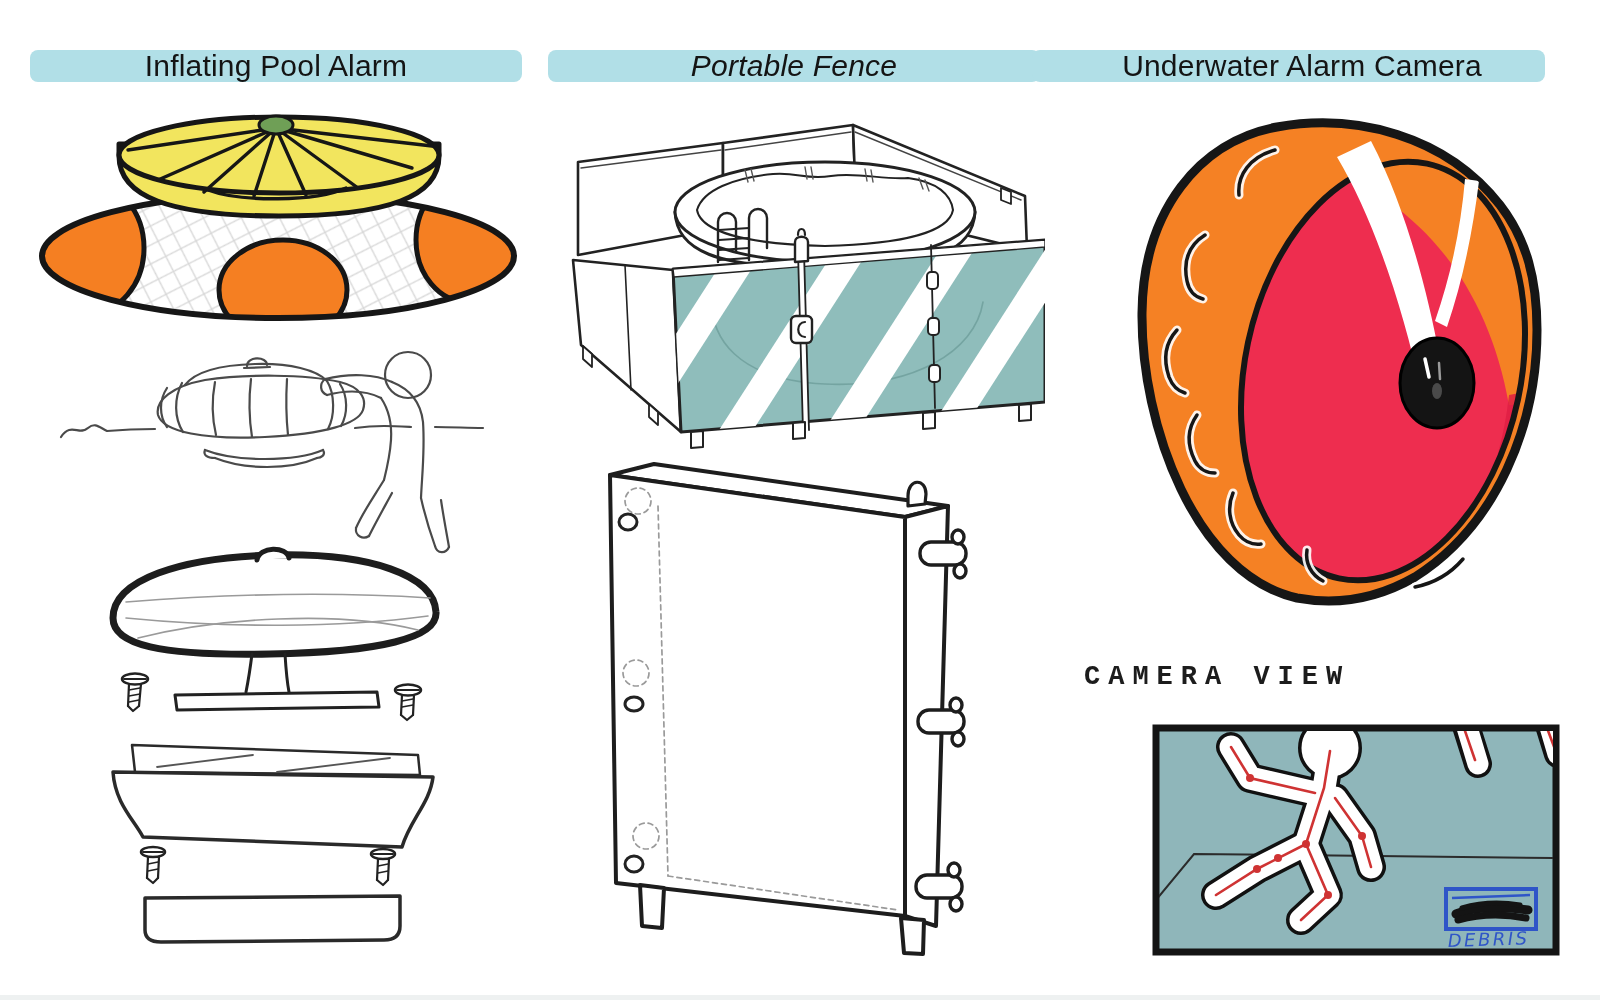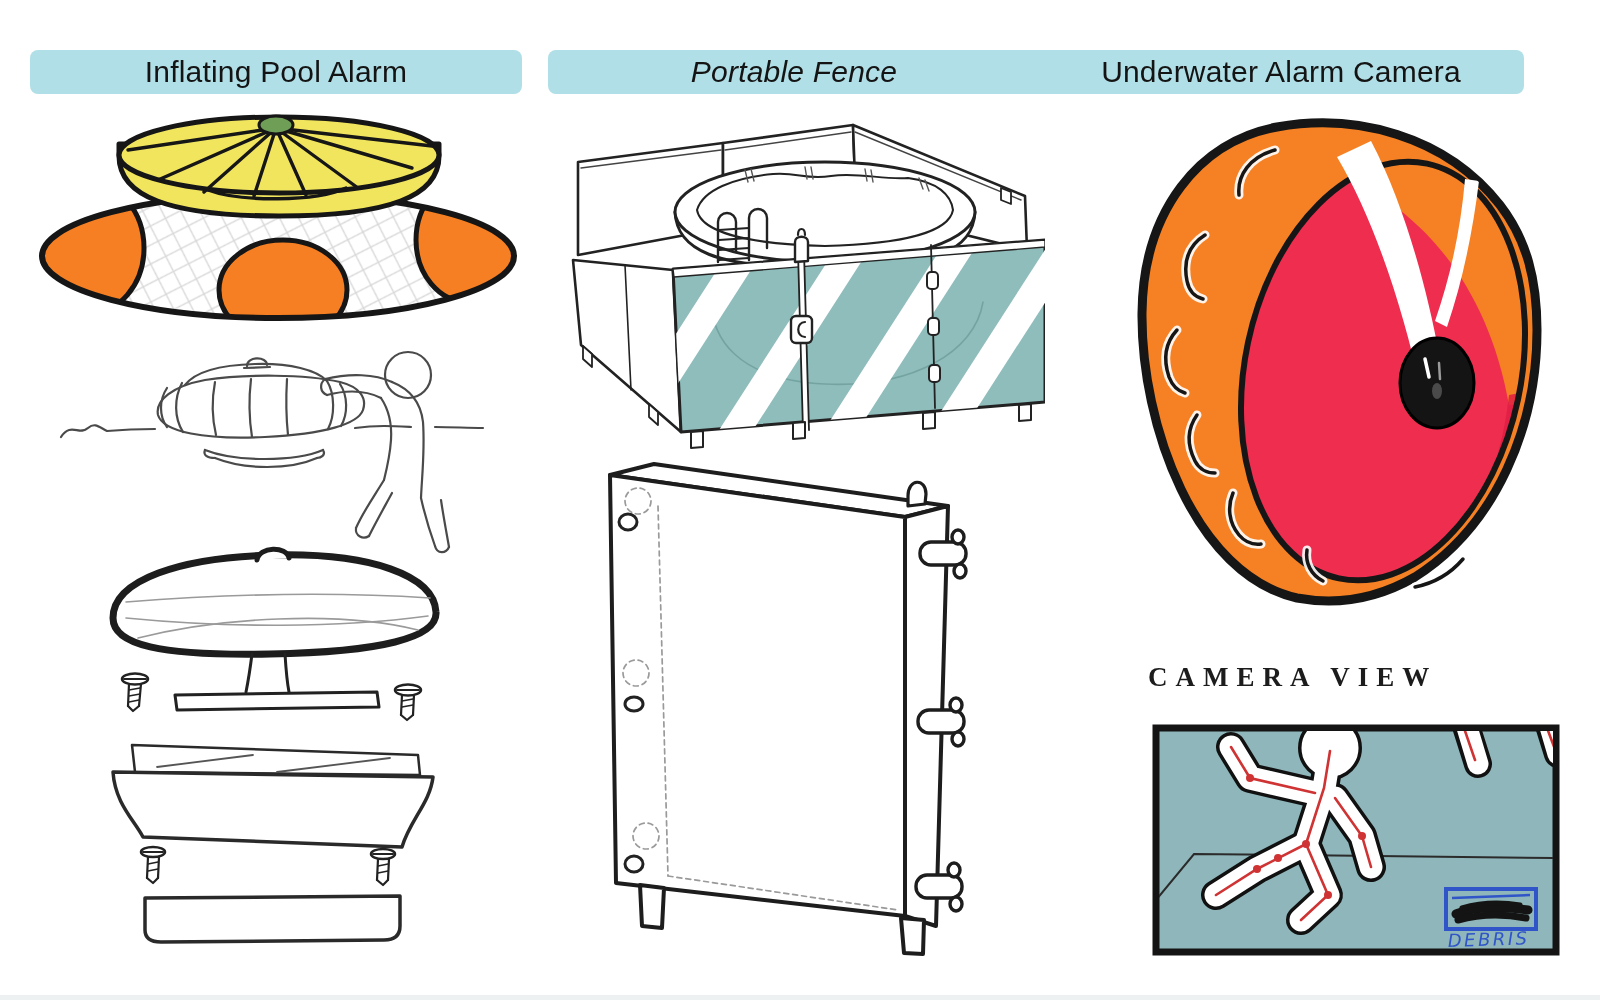--- a/index.html
+++ b/index.html
@@ -1,39 +1,39 @@
 <!DOCTYPE html>
 <html><head>
 <meta charset="utf-8">
 <style>
   html,body{margin:0;padding:0;background:#fff;}
   .canvas{position:relative;width:1600px;height:1000px;background:#ffffff;overflow:hidden;
           font-family:"Liberation Sans",sans-serif;}
-  .banner{position:absolute;top:50px;height:44px;background:#b1dfe7;border-radius:8px;
+  .banner{position:absolute;top:50px;height:32px;background:#b1dfe7;border-radius:8px;
           display:flex;align-items:center;justify-content:center;
           font-size:30px;color:#141414;letter-spacing:.2px;text-align:center;}
   .fig{position:absolute;}
   .fig svg{display:block;width:100%;height:100%;}
-  .cv-title{position:absolute;left:1148px;top:662px;width:320px;
-            font-family:Liberation Serif, serif;font-size:27px;font-weight:bold;
+  .cv-title{position:absolute;left:1084px;top:662px;width:320px;
+            font-family:Liberation Mono, monospace;font-size:27px;font-weight:bold;
             letter-spacing:8px;color:#1c1c1c;}
   .bottom-strip{position:absolute;left:0;bottom:0;width:100%;height:5px;background:#eef1f1;}
 </style>
 </head>
 <body>
 
 <div class="canvas">
 
   <div class="banner" style="left:30px;width:492px;">
     <span>Inflating Pool Alarm</span>
   </div>
   <div class="banner" style="left:548px;width:492px;font-style:italic;">
     <span>Portable Fence</span>
   </div>
-  <div class="banner" style="left:1011px;width:486px;padding-left:27px;">
+  <div class="banner" style="left:1032px;width:486px;padding-left:27px;">
     <span>Underwater Alarm Camera</span>
   </div>
 
   <div class="fig" style="left:28px;top:98px;width:492px;height:230px;">
     <svg viewBox="0 0 492 230">
       <defs>
         <pattern id="xh" width="24" height="24" patternUnits="userSpaceOnUse" patternTransform="rotate(18)">
           <path d="M0 0 L24 24 M24 0 L0 24" stroke="#d9d9d9" stroke-width="1.4"></path>
         </pattern>
         <clipPath id="ringClip">

